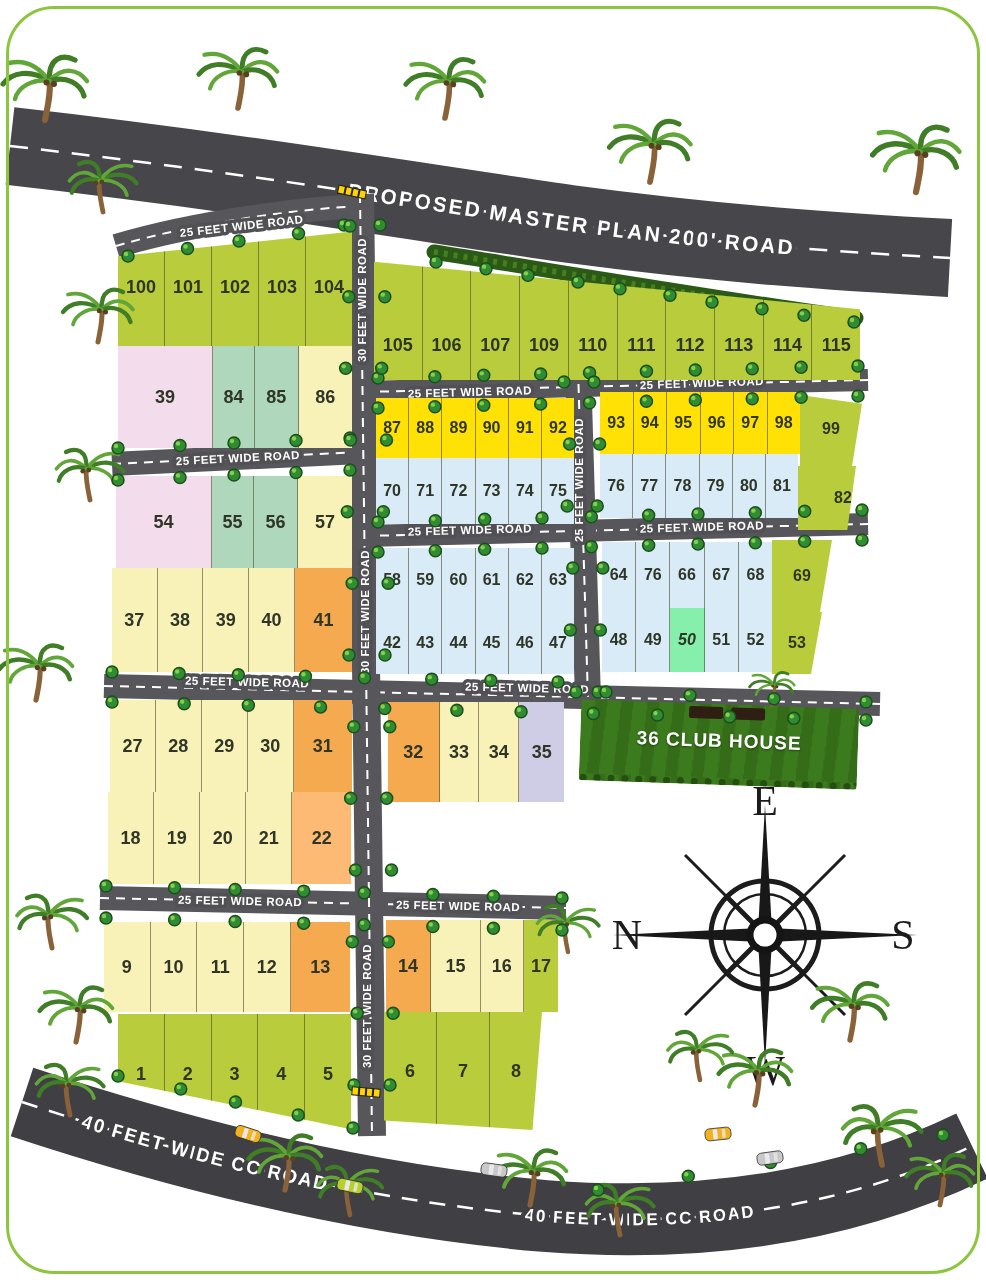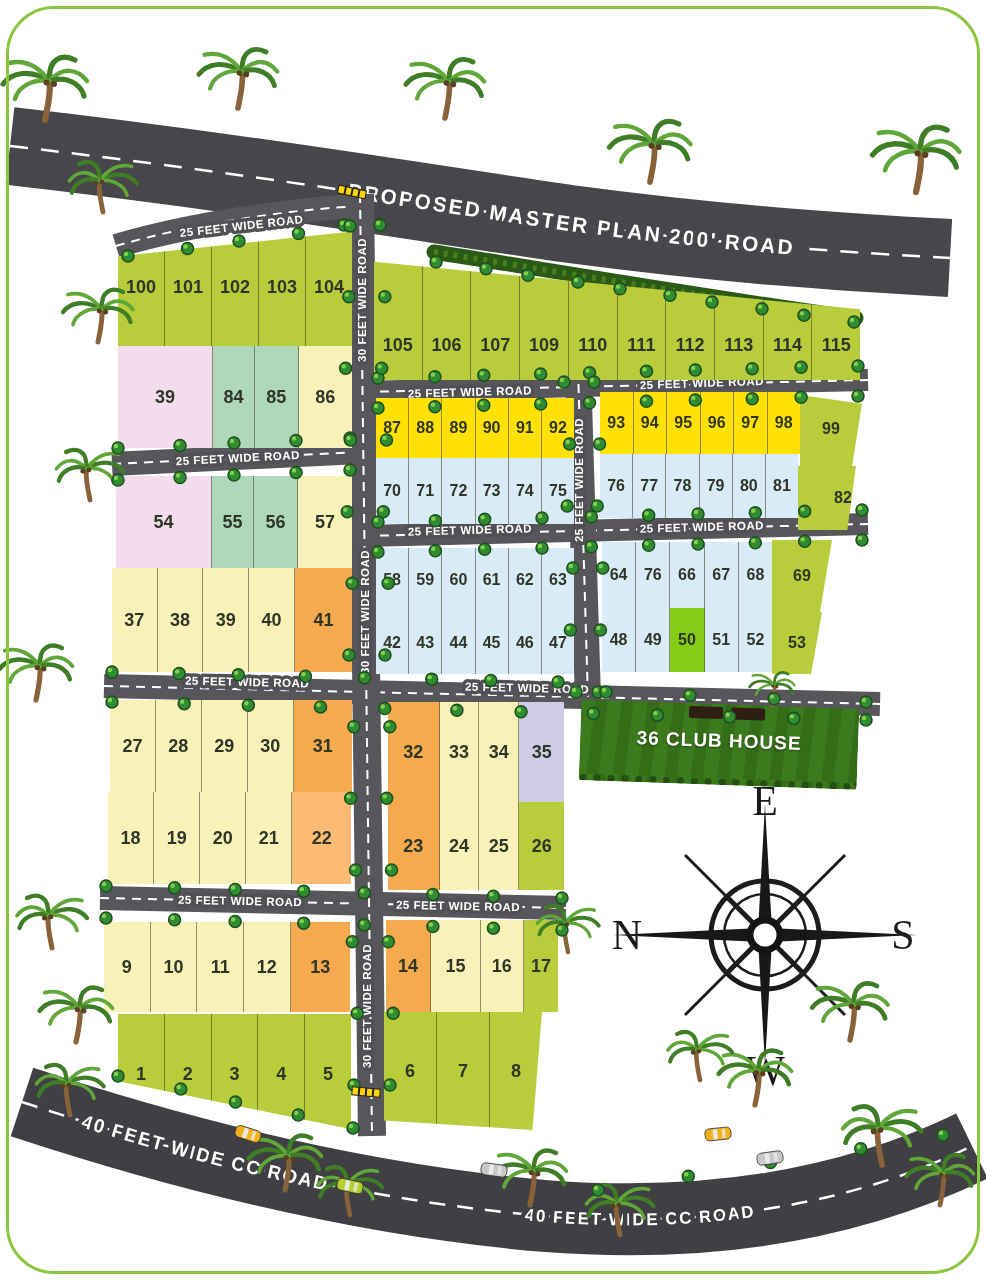--- a/index.html
+++ b/index.html
@@ -411,21 +411,21 @@
         <span>47</span>
       </div>
     </div>
   <div class="blk dense" style="left:602px;top:608px;width:170px;height:64px">
       <div class="plot-cell" style="flex-grow: 1; background: rgb(217, 235, 247);">
         <span>48</span>
       </div>
       <div class="plot-cell" style="flex-grow: 1; background: rgb(217, 235, 247);">
         <span>49</span>
       </div>
-      <div class="plot-cell" style="flex-grow: 1; background: #84cc16;">
+      <div class="plot-cell" style="flex-grow: 1; background: #86efac; font-style: italic;">
         <span>50</span>
       </div>
       <div class="plot-cell" style="flex-grow: 1; background: rgb(217, 235, 247);">
         <span>51</span>
       </div>
       <div class="plot-cell" style="flex-grow: 1; background: rgb(217, 235, 247);">
         <span>52</span>
       </div>
     </div>
   <div class="blk dense" style="left:772px;top:612px;width:50px;height:62px;clip-path:polygon(0 0,100% 0,78% 100%,0 100%)">
@@ -438,34 +438,20 @@
         <span>32</span>
       </div>
       <div class="plot-cell" style="flex-grow: 1; background: rgb(249, 242, 184);">
         <span>33</span>
       </div>
       <div class="plot-cell" style="flex-grow: 1; background: rgb(249, 242, 184);">
         <span>34</span>
       </div>
       <div class="plot-cell" style="flex-grow: 1.15; background: rgb(207, 204, 230);">
         <span>35</span>
-      </div>
-    </div>
-  <div class="blk" style="left:388px;top:802px;width:176px;height:88px">
-      <div class="plot-cell" style="flex-grow: 1.3; background: rgb(246, 170, 79);">
-        <span>23</span>
-      </div>
-      <div class="plot-cell" style="flex-grow: 1; background: rgb(249, 242, 184);">
-        <span>24</span>
-      </div>
-      <div class="plot-cell" style="flex-grow: 1; background: rgb(249, 242, 184);">
-        <span>25</span>
-      </div>
-      <div class="plot-cell" style="flex-grow: 1.15; background: rgb(185, 205, 60);">
-        <span>26</span>
       </div>
     </div>
   <div class="blk" style="left:386px;top:920px;width:172px;height:92px">
       <div class="plot-cell" style="flex-grow: 1.1; background: rgb(246, 170, 79);">
         <span>14</span>
       </div>
       <div class="plot-cell" style="flex-grow: 1.2; background: rgb(249, 242, 184);">
         <span>15</span>
       </div>
       <div class="plot-cell" style="flex-grow: 1.05; background: rgb(249, 242, 184);">

